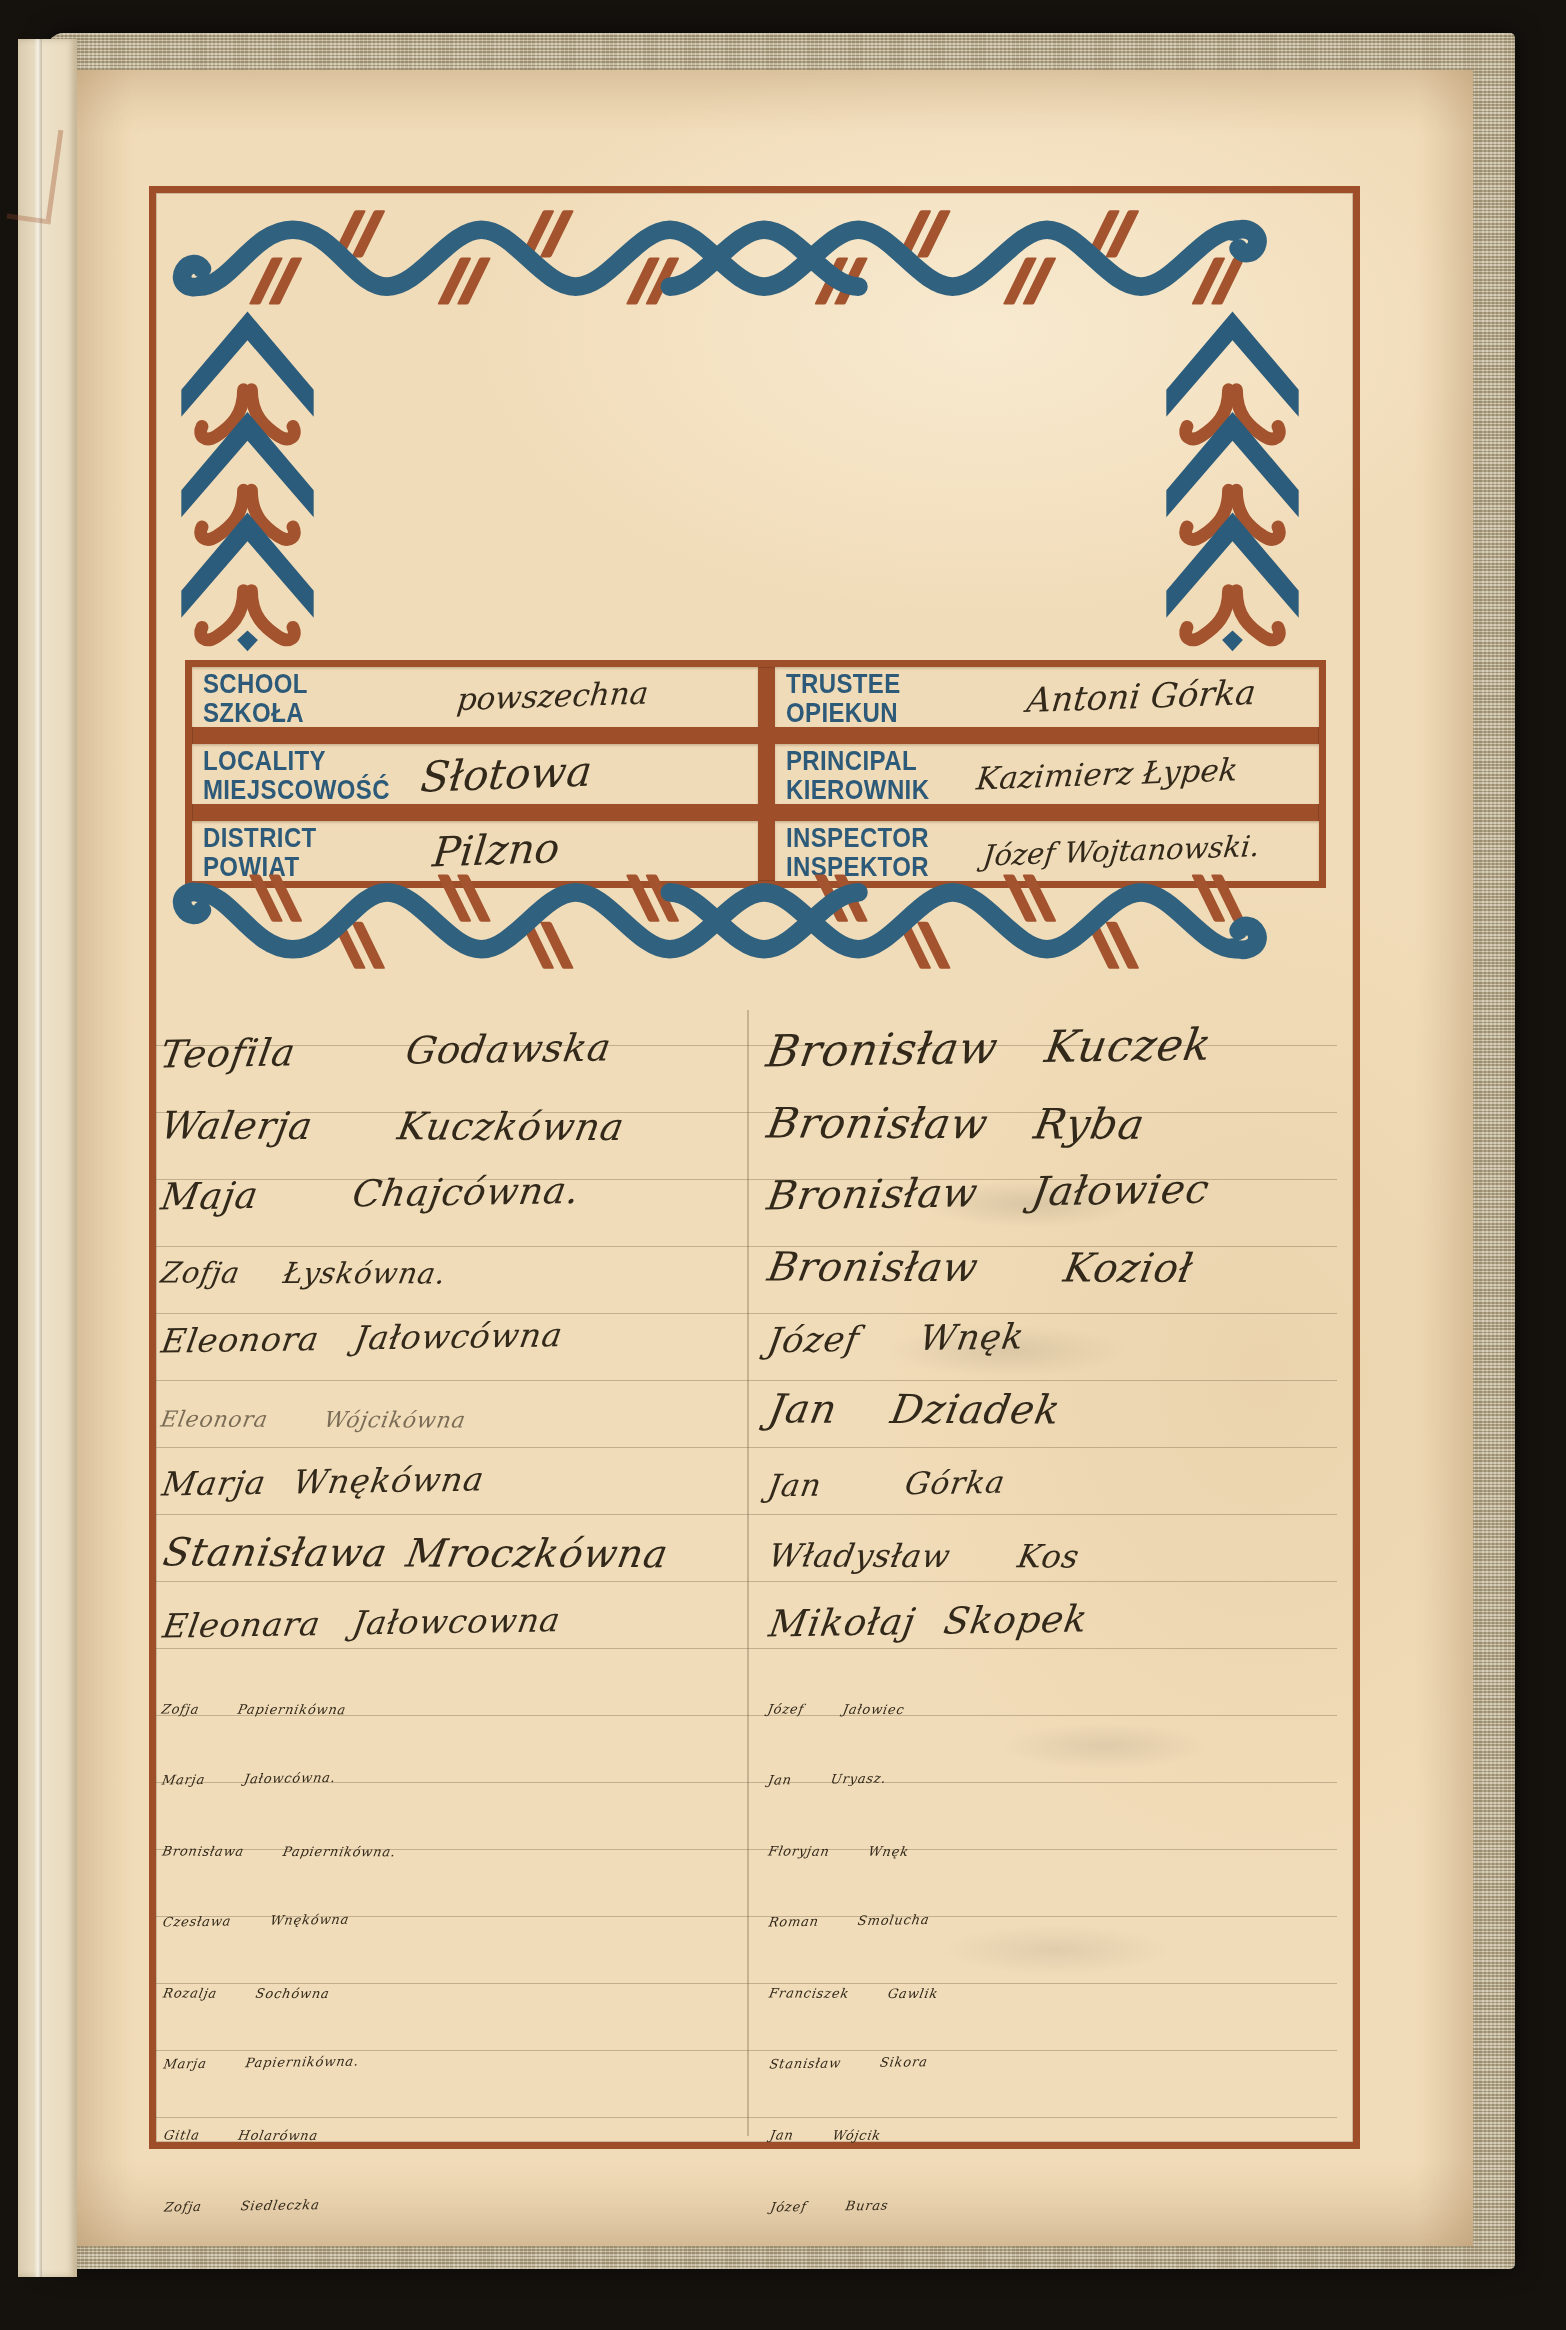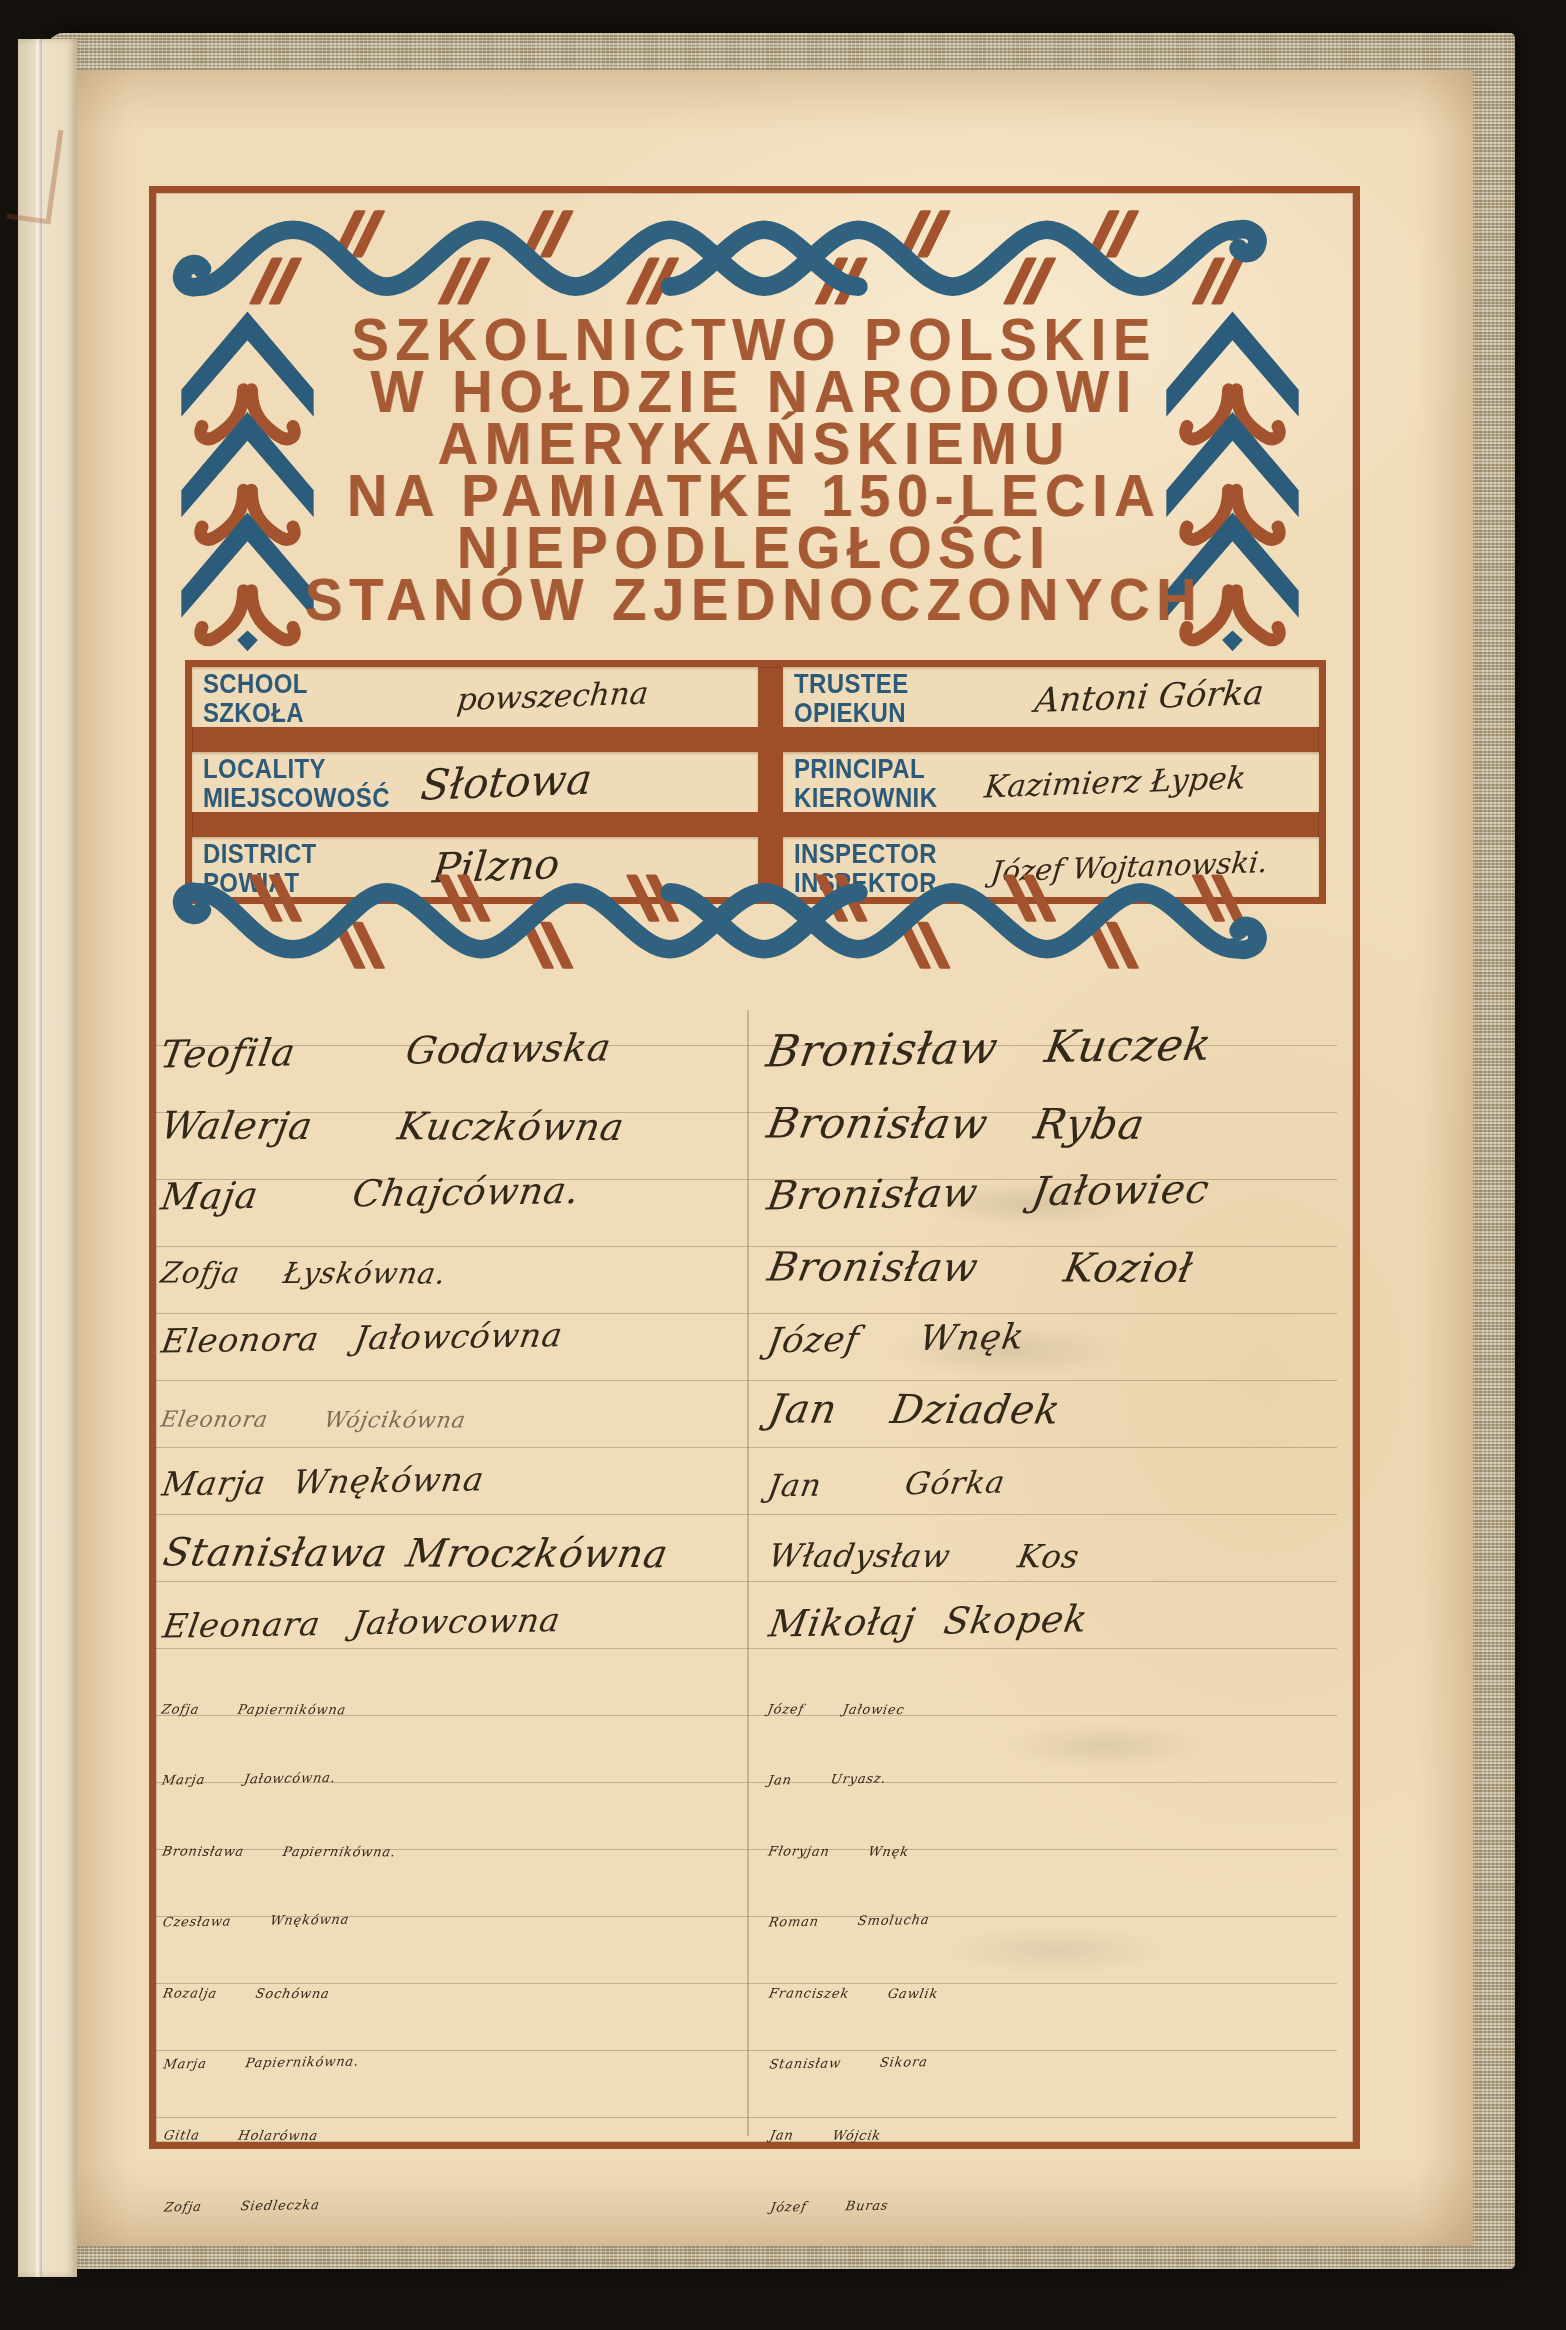--- a/index.html
+++ b/index.html
@@ -70,21 +70,21 @@
   .title-line{
     font-family:"Liberation Sans", sans-serif;font-weight:bold;
     font-size:55px;line-height:52px;letter-spacing:6.5px;
     color:#a65a33;white-space:nowrap;
     text-shadow:0.8px 0.8px 0 rgba(122,60,30,.45);
     transform:scale(1.02,1.08);transform-origin:center top;
   }
   
   .form{
     position:absolute;left:108px;top:590px;width:1127px;
-    display:grid;grid-template-columns:566px 1fr;grid-auto-rows:60px;gap:25px;
+    display:grid;grid-template-columns:566px 1fr;grid-auto-rows:60px;gap:17px;
     background:#9e4f2a;border:7.3px solid #9e4f2a;
     box-shadow:inset 0 0 0 0.8px rgba(60,30,15,.3);
   }
   .cell{
     background:#f0dbb8;display:flex;align-items:center;overflow:hidden;
     box-shadow:inset 0 1.6px 2.4px rgba(80,45,20,.25);
   }
   .lbl{
     display:flex;flex-direction:column;justify-content:center;
     padding-left:11.4px;min-width:184px;
@@ -245,28 +245,20 @@
         <path d="M90,8 C90,40 106,54 124,66 C138,75 148,66 142,54"></path>
       </g>
       <polygon transform="translate(0,252)" points="85,2 168,100 168,134 85,38 2,134 2,100"></polygon>
       <g transform="translate(0,344)">
         <path d="M80,8 C80,40 64,54 46,66 C32,75 22,66 28,54"></path>
         <path d="M90,8 C90,40 106,54 124,66 C138,75 148,66 142,54"></path>
       </g>
       <polygon points="72,414 85,402 98,414 85,428"></polygon>
     </svg>
 
-    <div class="title">
-      <div class="title-line">SZKOLNICTWO POLSKIE</div>
-      <div class="title-line">W HOŁDZIE NARODOWI</div>
-      <div class="title-line">AMERYKAŃSKIEMU</div>
-      <div class="title-line">NA PAMIATKE 150-LECIA</div>
-      <div class="title-line">NIEPODLEGŁOŚCI</div>
-      <div class="title-line">STANÓW ZJEDNOCZONYCH</div>
-    </div>
 
     <div class="form">
       <div class="cell">
         <div class="lbl">
           <span>SCHOOL</span>
           <span>SZKOŁA</span>
         </div>
         <div class="val">powszechna</div>
       </div>
       <div class="cell">

